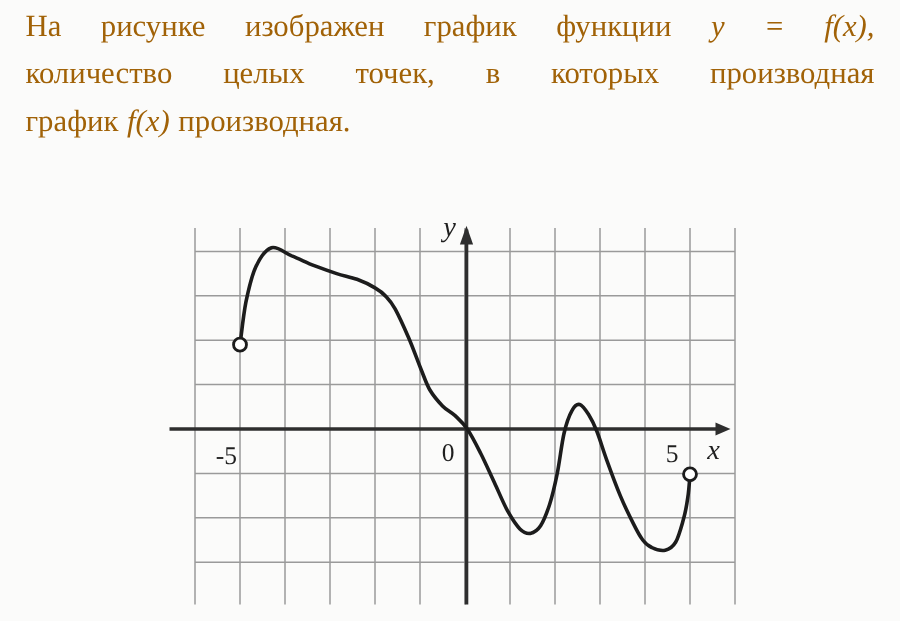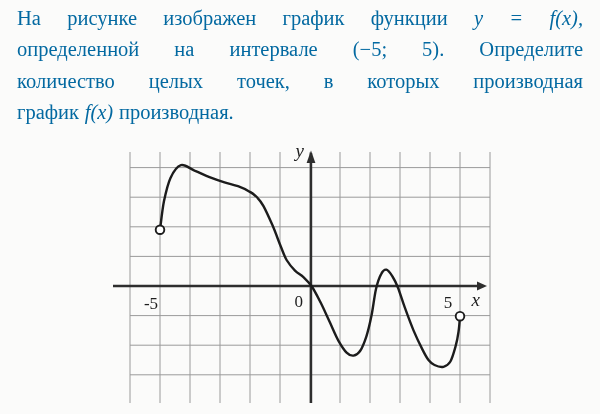--- a/index.html
+++ b/index.html
@@ -1,34 +1,33 @@
 <!DOCTYPE html>
 <html><head>
 <meta charset="utf-8">
 <style>
   html,body{margin:0;padding:0;}
   body{width:600px;height:414px;background:#fbfbfa;overflow:hidden;}
-  .page{position:relative;width:600px;height:338px;font-family:"Liberation Serif",serif;color:#0369a1;}
+  .page{position:relative;width:600px;height:338px;font-family:"Liberation Serif",serif;color:#a16207;}
   .problem{position:absolute;left:17px;top:3px;width:566px;font-size:20.5px;line-height:31.4px;}
   .pline{white-space:normal;}
   .jline{text-align:justify;text-align-last:justify;}
   .math{font-style:italic;}
   .mgap{margin:0 .28em;}
   .graph{position:absolute;left:100px;top:138px;}
   .lbl{font-family:"Liberation Serif",serif;font-size:17px;fill:#1f1f1f;}
   .it{font-style:italic;font-size:19px;}
 </style>
 </head>
 <body>
 
 <div class="page">
 
   <div class="problem">
     <div class="pline jline"><span>На рисунке изображен график функции</span> <span class="math">y = f(x),</span></div>
-    <div class="pline jline">определенной на интервале (−5; 5). Определите</div>
     <div class="pline jline">количество целых точек, в которых производная</div>
     <div class="pline"><span>график</span><span class="math mgap">f(x)</span><span>производная.</span></div>
   </div>
 
   <svg class="graph" width="400" height="276" viewBox="100 138 400 276" xmlns="http://www.w3.org/2000/svg">
     <g id="grid">
         <line x1="130" x2="130" y1="152" y2="403" stroke="#9a9a9a" stroke-width="1"></line>
         <line x1="160" x2="160" y1="152" y2="403" stroke="#9a9a9a" stroke-width="1"></line>
         <line x1="190" x2="190" y1="152" y2="403" stroke="#9a9a9a" stroke-width="1"></line>
         <line x1="220" x2="220" y1="152" y2="403" stroke="#9a9a9a" stroke-width="1"></line>

